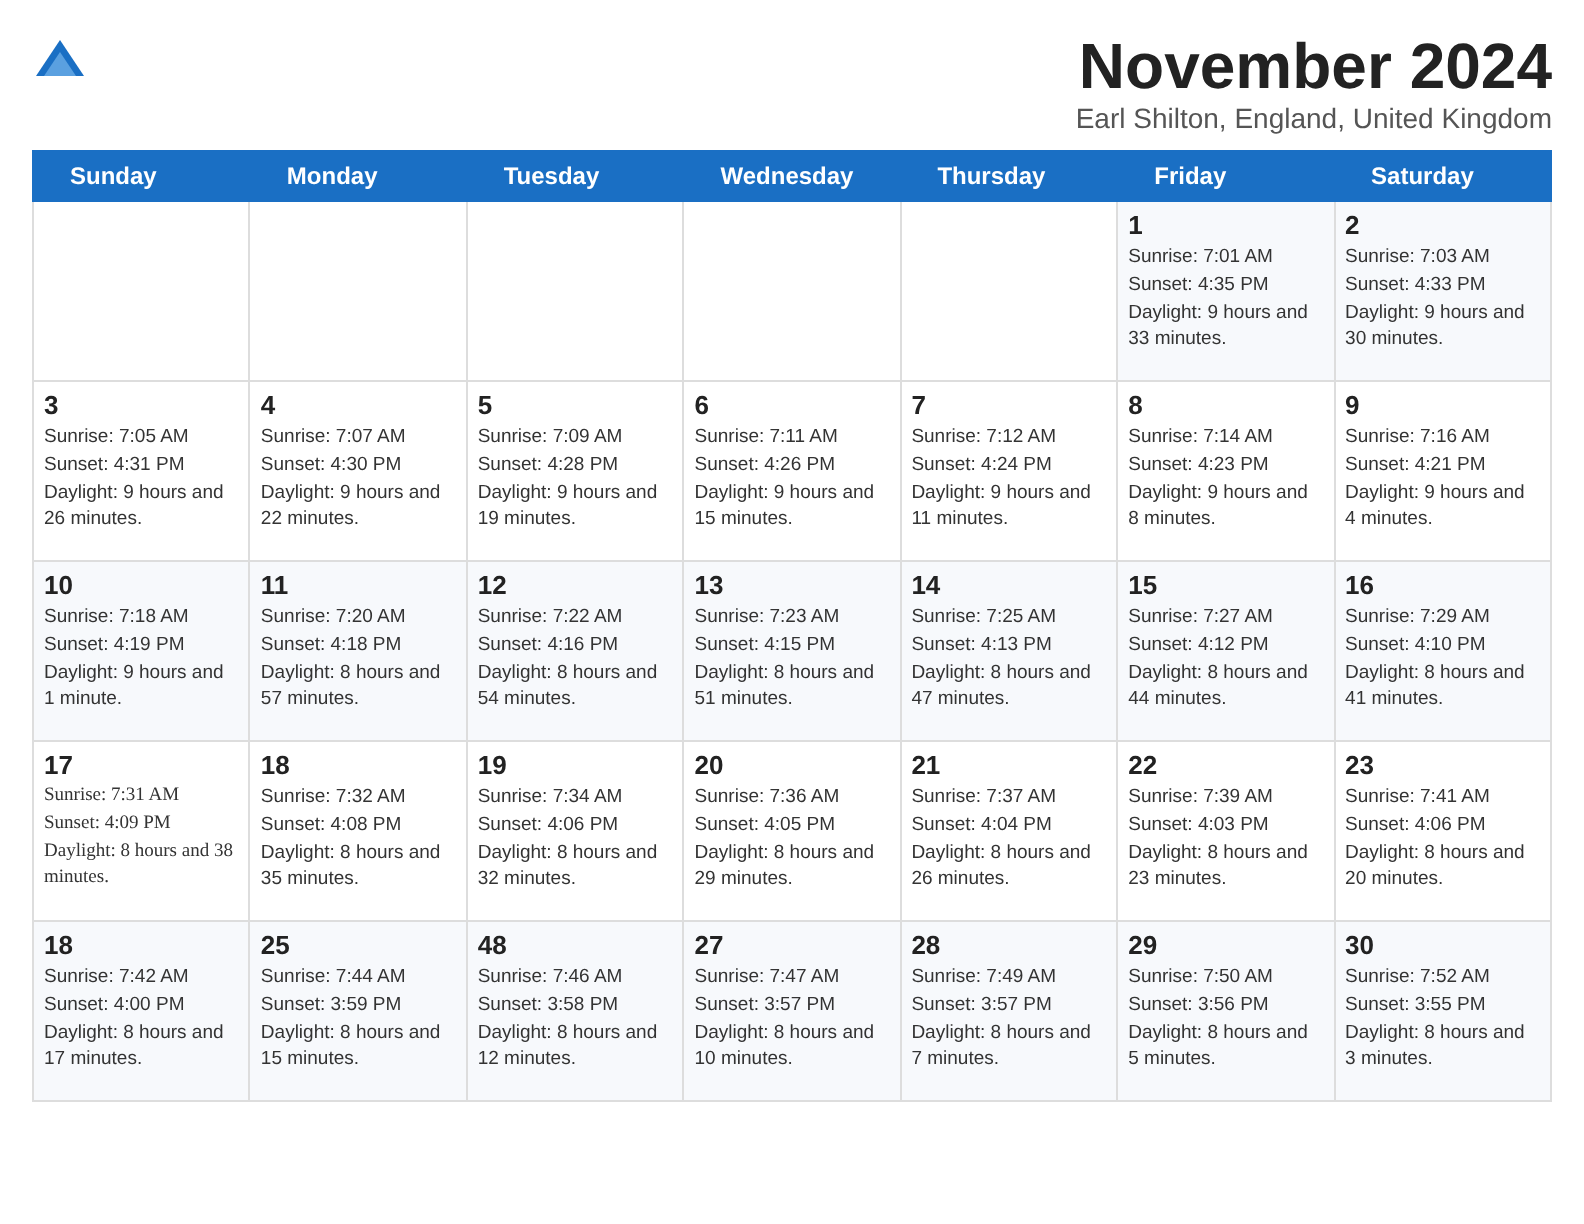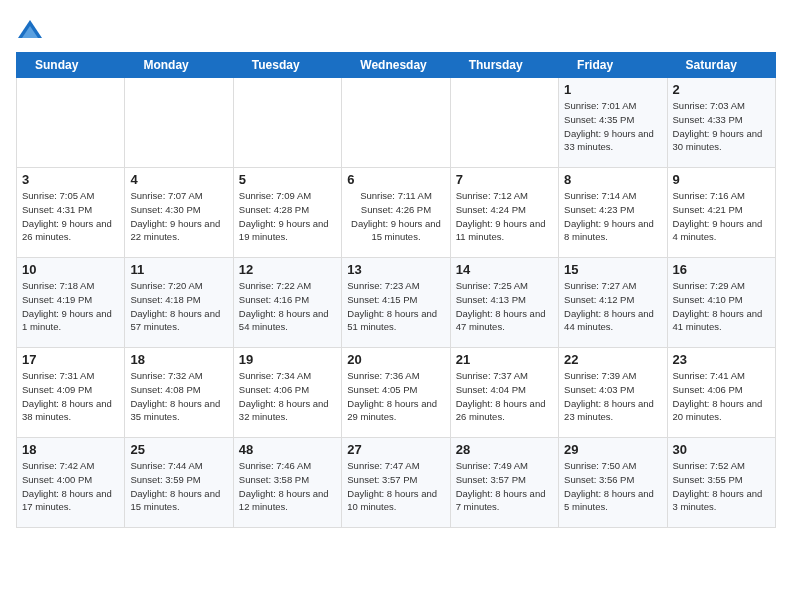--- a/index.html
+++ b/index.html
@@ -94,20 +94,24 @@
   </style>
 </head>
 <body>
 
 <div class="header">
   <div class="logo">
     <svg class="logo-icon" viewBox="0 0 28 28" xmlns="http://www.w3.org/2000/svg">
       <polygon points="14,4 26,22 2,22" fill="#1a6fc4"></polygon>
       <polygon points="14,10 22,22 6,22" fill="#5aa0e0"></polygon>
     </svg>
+  </div>
+  <div class="title-block">
+    <div class="month-title">November 2024</div>
+    <div class="location">Earl Shilton, England, United Kingdom</div>
   </div>
 </div>
 
 <table>
   <thead>
     <tr>
     <th>Sunday</th>
         <th>Monday</th>
         <th>Tuesday</th>
         <th>Wednesday</th>
@@ -150,21 +154,21 @@
 Daylight: 9 hours and 22 minutes.</div>
         </td>
         <td>
           <span class="day-number">5</span>
           <div class="day-info" style="white-space: pre-line;">Sunrise: 7:09 AM
 Sunset: 4:28 PM
 Daylight: 9 hours and 19 minutes.</div>
         </td>
         <td>
           <span class="day-number">6</span>
-          <div class="day-info" style="white-space: pre-line; text-align: center;">Sunrise: 7:11 AM
+          <div class="day-info" style="white-space: pre-line;">Sunrise: 7:11 AM
 Sunset: 4:26 PM
 Daylight: 9 hours and 15 minutes.</div>
         </td>
         <td>
           <span class="day-number">7</span>
           <div class="day-info" style="white-space: pre-line;">Sunrise: 7:12 AM
 Sunset: 4:24 PM
 Daylight: 9 hours and 11 minutes.</div>
         </td>
         <td>
@@ -220,21 +224,21 @@
         <td>
           <span class="day-number">16</span>
           <div class="day-info" style="white-space: pre-line;">Sunrise: 7:29 AM
 Sunset: 4:10 PM
 Daylight: 8 hours and 41 minutes.</div>
         </td>
       </tr>
       <tr>
         <td>
           <span class="day-number">17</span>
-          <div class="day-info" style="white-space: pre-line;">Sunrise: 7:31 AM
+          <div class="day-info" style="white-space: pre-line; font-family: Liberation Serif, serif;">Sunrise: 7:31 AM
 Sunset: 4:09 PM
 Daylight: 8 hours and 38 minutes.</div>
         </td>
         <td>
           <span class="day-number">18</span>
           <div class="day-info" style="white-space: pre-line;">Sunrise: 7:32 AM
 Sunset: 4:08 PM
 Daylight: 8 hours and 35 minutes.</div>
         </td>
         <td>

